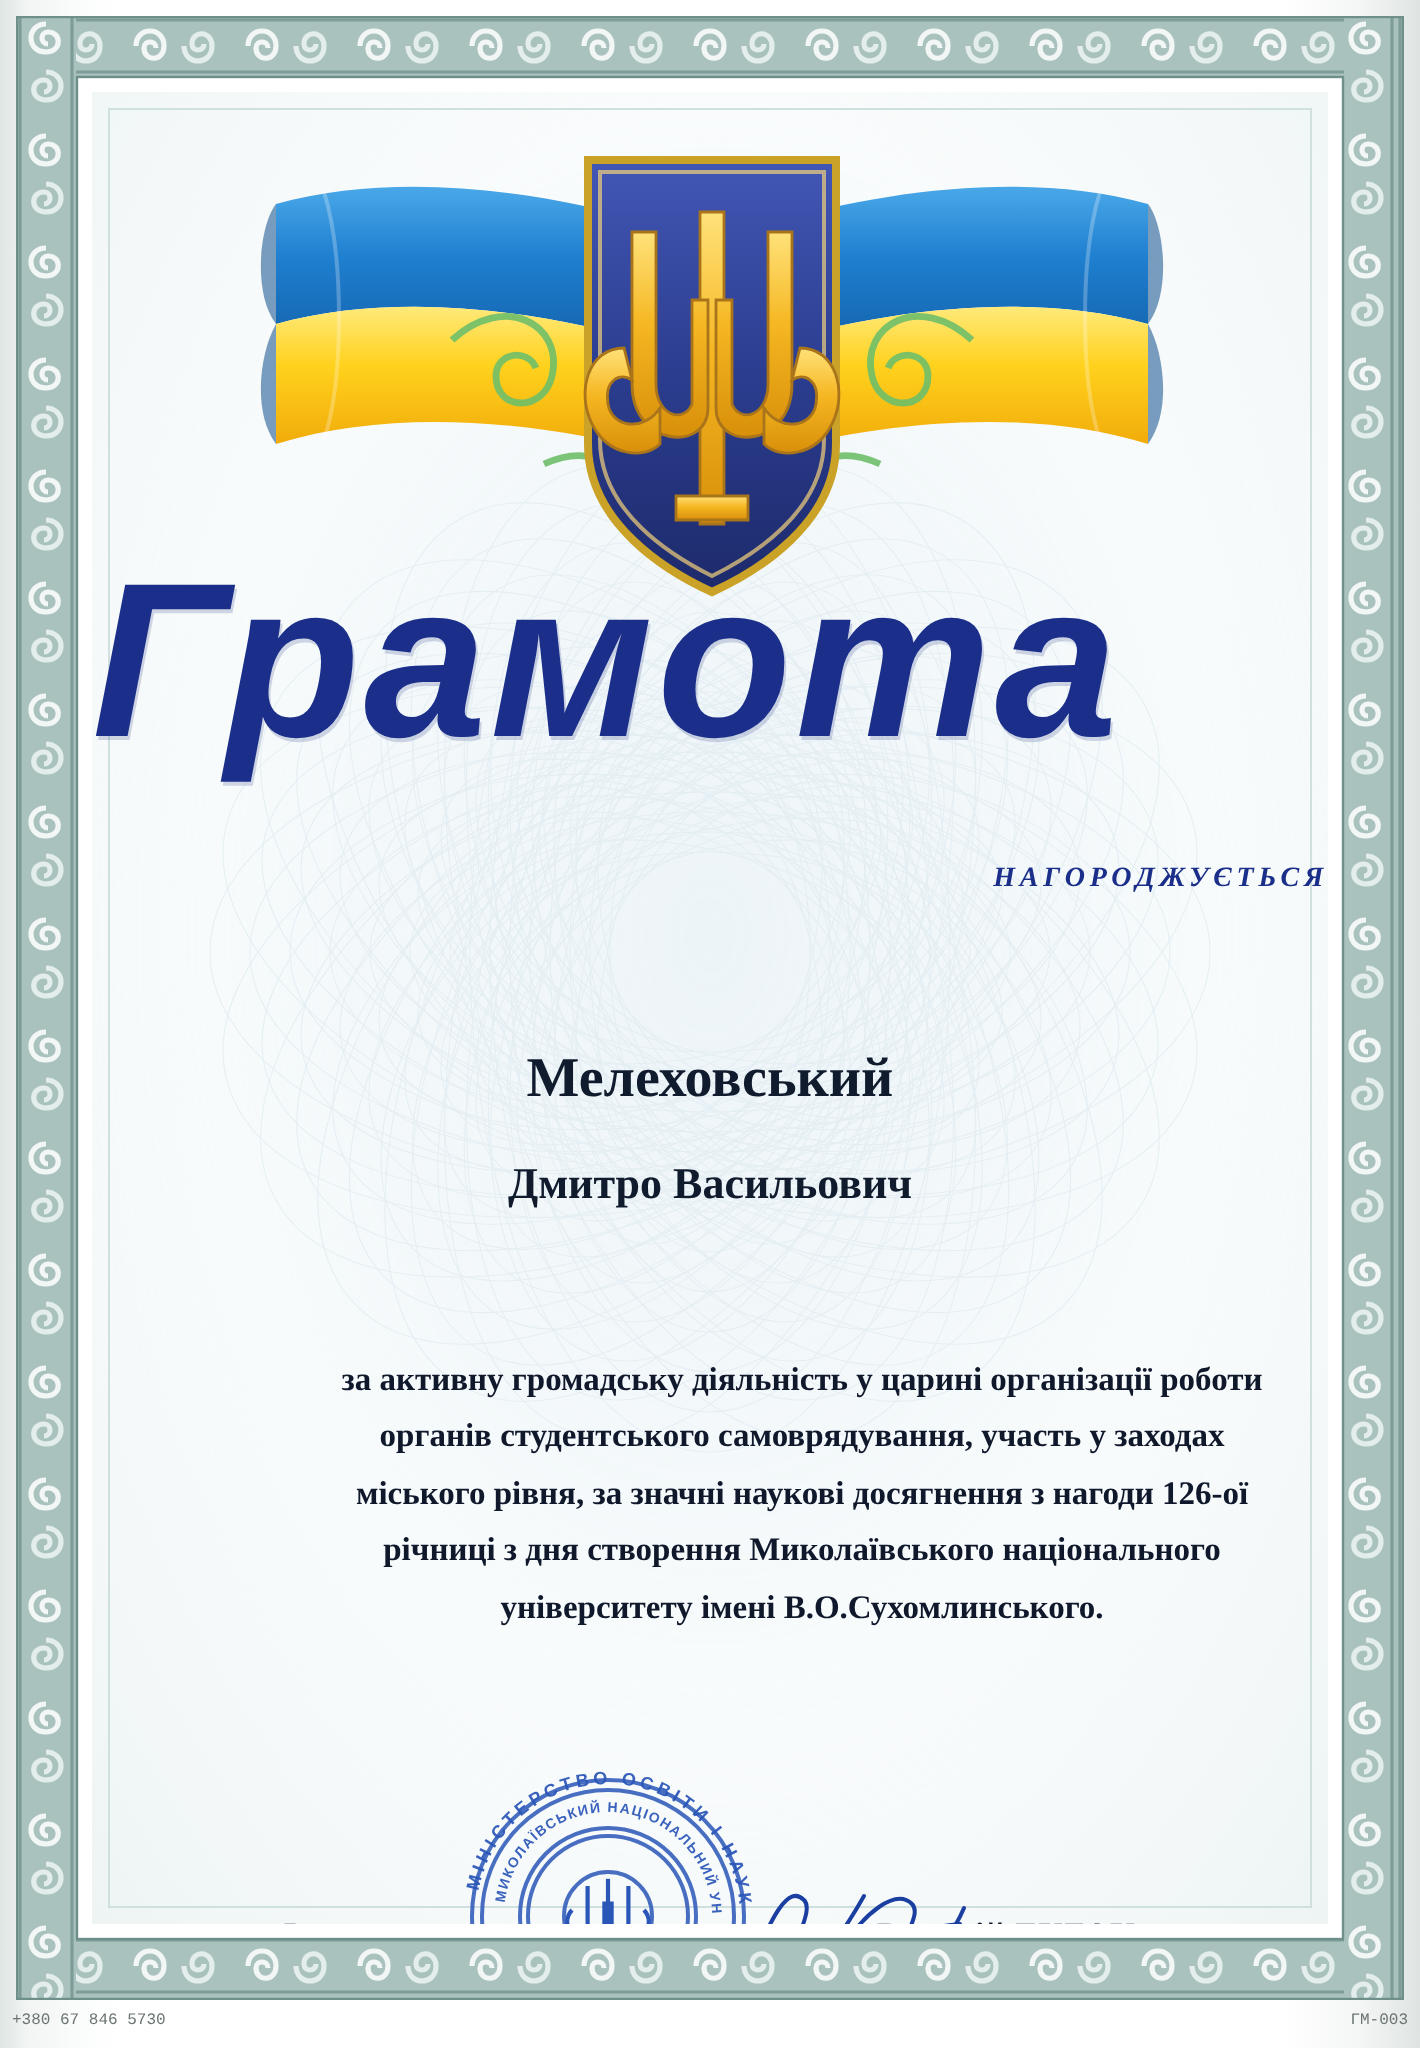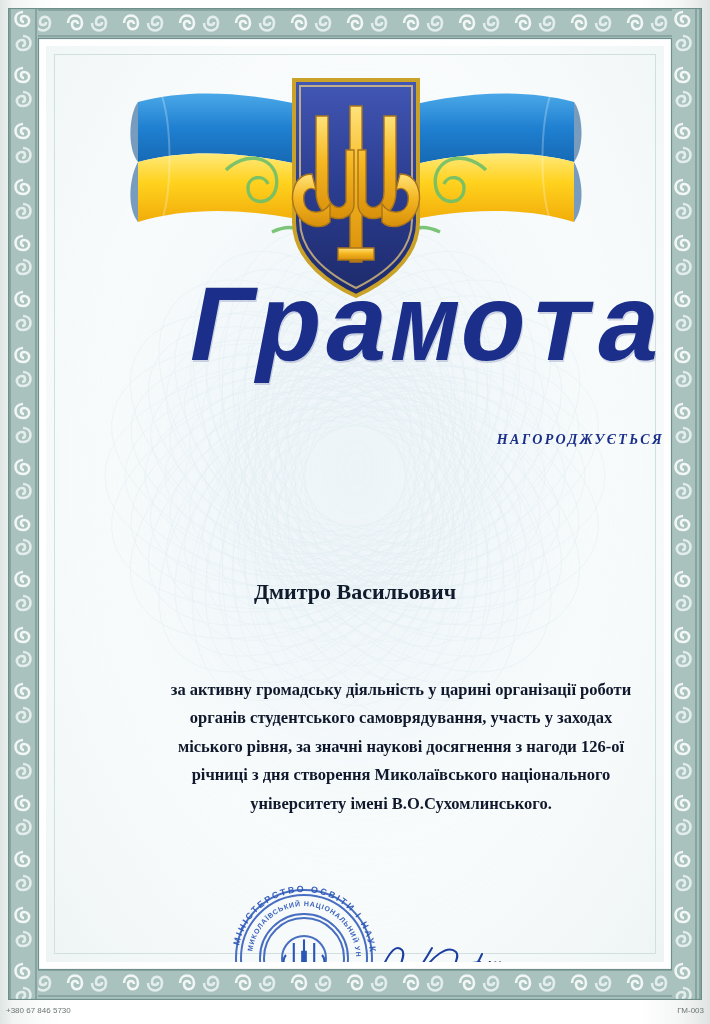--- a/index.html
+++ b/index.html
@@ -99,22 +99,22 @@
     left: 30px;
     top: 4px;
     width: 560px;
     height: 260px;
   }
 
   #doc-title {
     position: absolute;
     left: 0; right: 0;
     top: 230px;
-    text-align: right;
-    font-family: Liberation Mono, monospace;
+    text-align: left;
+    font-family: Liberation Sans, sans-serif;
     font-style: italic;
     font-weight: 700;
     font-size: 110px;
     line-height: 1;
     color: #1b2f8a;
     letter-spacing: 2px;
     text-shadow: 1px 2px 0 rgba(20,40,120,.18);
   }
 
   #award-verb {
@@ -201,21 +201,21 @@
 
   
   #scan-footer {
     position: absolute;
     left: 0; right: 0;
     bottom: 2px;
     height: 16px;
     display: flex;
     justify-content: space-between;
     padding: 0 6px;
-    font-family: Liberation Sans, sans-serif;
+    font-family: Liberation Mono, monospace;
     font-size: 8px;
     color: #6b7570;
     margin-top: 28px;
   }
 </style>
 </head>
 <body>
 
 <div id="certificate">
 
@@ -353,20 +353,21 @@
                    C34 38, 50 36, 52 24 C54 12, 46 8, 40 12 Z"></path>
           <path d="M-18 70 L18 70 L18 82 L-18 82 Z"></path>
         </g>
       </g>
     </svg>
 
     <div id="doc-title">Грамота</div>
 
     <div id="award-verb">НАГОРОДЖУЄТЬСЯ</div>
 
+    <div id="recipient-surname">Мелеховський</div>
     <div id="recipient-given">Дмитро Васильович</div>
 
     <div id="citation">за активну громадську діяльність у царині організації роботи органів студентського самоврядування, участь у заходах міського рівня, за значні наукові досягнення з нагоди 126-ої річниці з дня створення Миколаївського національного університету імені В.О.Сухомлинського.</div>
 
     <svg id="stamp" viewBox="0 0 160 160">
       <defs>
         <path id="outerArcTop" d="M 14,80 A 66,66 0 0 1 146,80"></path>
         <path id="outerArcBottom" d="M 18,80 A 62,62 0 0 0 142,80"></path>
         <path id="midArcTop" d="M 28,80 A 52,52 0 0 1 132,80"></path>
         <path id="midArcBottom" d="M 32,80 A 48,48 0 0 0 128,80"></path>

